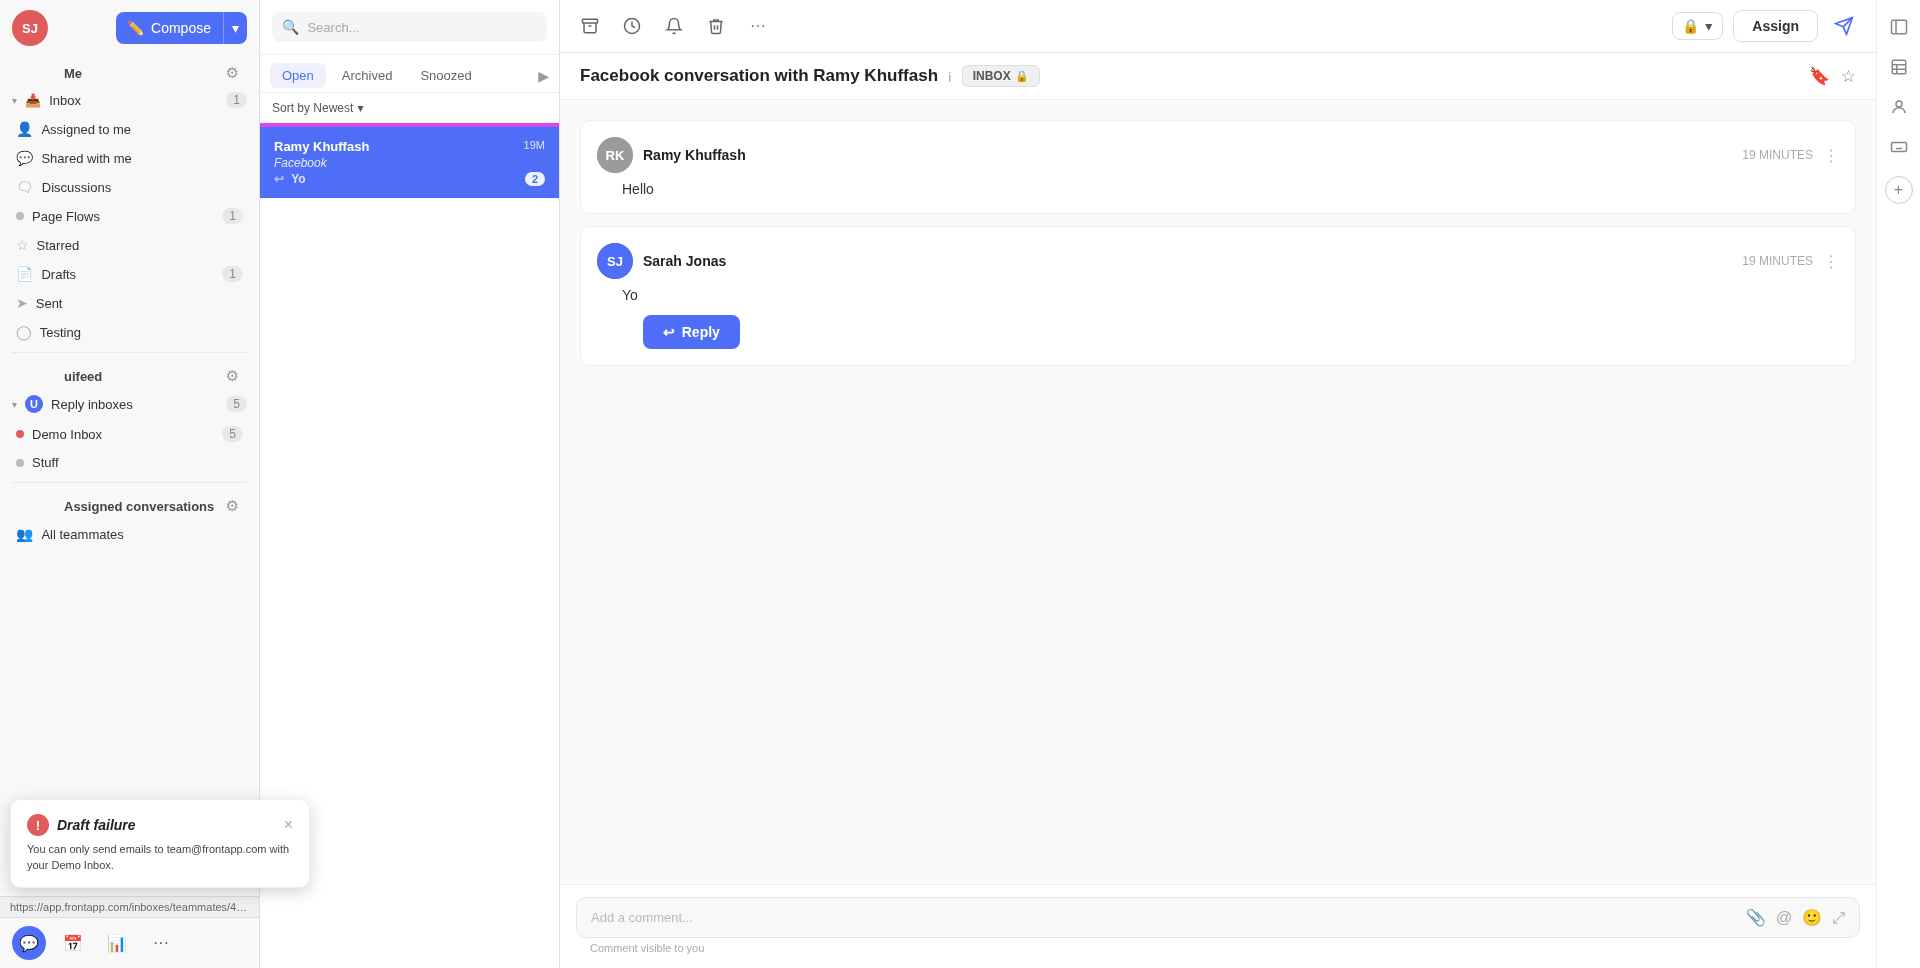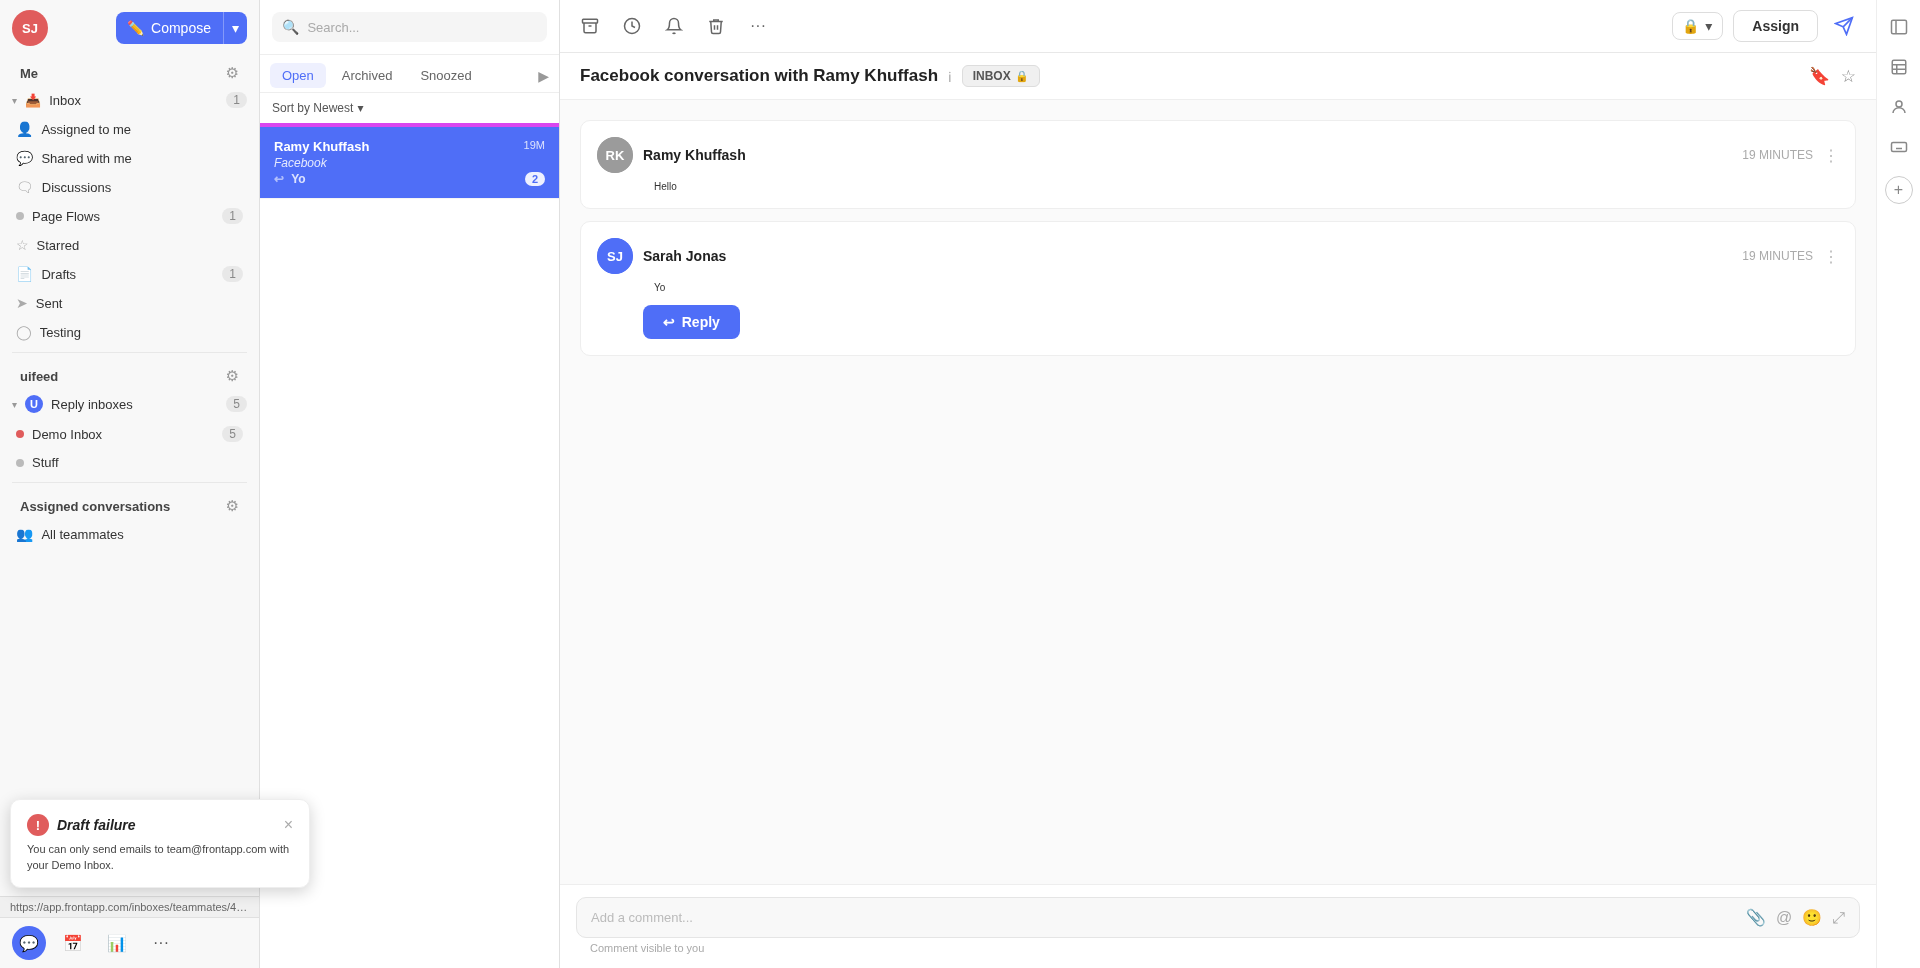--- a/index.html
+++ b/index.html
@@ -5,21 +5,21 @@
     * { box-sizing: border-box; margin: 0; padding: 0; }
     body { font-family: -apple-system, BlinkMacSystemFont, 'Segoe UI', sans-serif; background: #f5f5f5; display: flex; height: 968px; overflow: hidden; font-size: 14px; }
 
     
     .sidebar { width: 260px; background: #f8f8f8; border-right: 1px solid #e0e0e0; display: flex; flex-direction: column; flex-shrink: 0; height: 968px; }
     .sidebar-header { padding: 10px 12px; display: flex; align-items: center; justify-content: space-between; }
     .avatar-btn { width: 36px; height: 36px; border-radius: 50%; background: #e05c5c; color: white; font-weight: 700; font-size: 13px; display: flex; align-items: center; justify-content: center; cursor: pointer; border: none; }
     .compose-btn { display: flex; align-items: center; background: #4f6ef7; border-radius: 8px; border: none; cursor: pointer; overflow: hidden; }
     .compose-btn-main { padding: 8px 12px; color: white; display: flex; align-items: center; gap: 6px; font-size: 14px; font-weight: 500; }
     .compose-btn-arrow { padding: 8px 8px; color: white; border-left: 1px solid rgba(255,255,255,0.3); display: flex; align-items: center; }
-    .sidebar-section-header { padding: 8px 20px 4px; display: flex; align-items: center; justify-content: space-between; }
+    .sidebar-section-header { padding: 8px 20px 4px; display: flex; align-items: center; justify-content: space-between; margin-left: 44px; }
     .sidebar-section-title { font-size: 13px; font-weight: 600; color: #444; }
     .gear-icon { color: #999; cursor: pointer; font-size: 15px; }
     .sidebar-item { display: flex; align-items: center; padding: 6px 12px; cursor: pointer; border-radius: 6px; margin: 1px 4px; gap: 8px; color: #333; font-size: 13px; }
     .sidebar-item-label { flex: 1; }
     .sidebar-item-count { font-size: 12px; color: #888; font-weight: 500; background: #e8e8e8; border-radius: 10px; padding: 1px 7px; }
     .dot { width: 8px; height: 8px; border-radius: 50%; flex-shrink: 0; }
     .dot-gray { background: #bbb; }
     .dot-red { background: #e05c5c; }
     .sidebar-divider { height: 1px; background: #e8e8e8; margin: 6px 12px; }
     .inbox-row { display: flex; align-items: center; padding: 6px 12px; cursor: pointer; gap: 8px; font-size: 13px; color: #333; }
@@ -67,21 +67,21 @@
     .info-icon { color: #aaa; cursor: pointer; font-size: 14px; }
     .title-bar-right { margin-left: auto; display: flex; align-items: center; gap: 10px; }
     .title-icon { color: #888; font-size: 17px; cursor: pointer; }
     .messages-area { flex: 1; overflow-y: auto; padding: 20px; display: flex; flex-direction: column; gap: 12px; }
     .message-card { background: white; border: 1px solid #eee; border-radius: 10px; padding: 16px; }
     .message-header { display: flex; align-items: center; gap: 10px; margin-bottom: 8px; }
     .msg-avatar { width: 36px; height: 36px; border-radius: 50%; background: #ccc; overflow: hidden; flex-shrink: 0; display: flex; align-items: flex-end; justify-content: center; font-weight: 700; color: white; font-size: 13px; }
     .msg-sender { font-weight: 600; font-size: 14px; color: #222; }
     .msg-time { font-size: 12px; color: #aaa; margin-left: auto; }
     .msg-options { color: #bbb; cursor: pointer; font-size: 16px; }
-    .msg-body { font-size: 10px; color: #333; margin-left: 57px; }
+    .msg-body { font-size: 14px; color: #333; margin-left: 25px; }
     .reply-btn { display: flex; align-items: center; gap: 7px; background: #4f6ef7; color: white; border: none; border-radius: 8px; padding: 9px 20px; font-size: 14px; font-weight: 600; cursor: pointer; margin-left: 46px; margin-top: 12px; }
     .comment-bar { padding: 12px 16px; border-top: 1px solid #eee; background: white; }
     .comment-input-row { display: flex; align-items: center; background: #f8f8f8; border: 1px solid #e5e5e5; border-radius: 10px; padding: 10px 14px; gap: 8px; }
     .comment-input { flex: 1; border: none; background: transparent; outline: none; font-size: 13px; color: #333; }
     .comment-input::placeholder { color: #bbb; }
     .comment-icons { display: flex; gap: 10px; align-items: center; color: #aaa; font-size: 16px; }
     .comment-visible { font-size: 11px; color: #aaa; padding: 4px 14px 2px; }
 
     
     .right-panel { width: 44px; background: white; border-left: 1px solid #eee; display: flex; flex-direction: column; align-items: center; padding: 10px 0; gap: 6px; }

